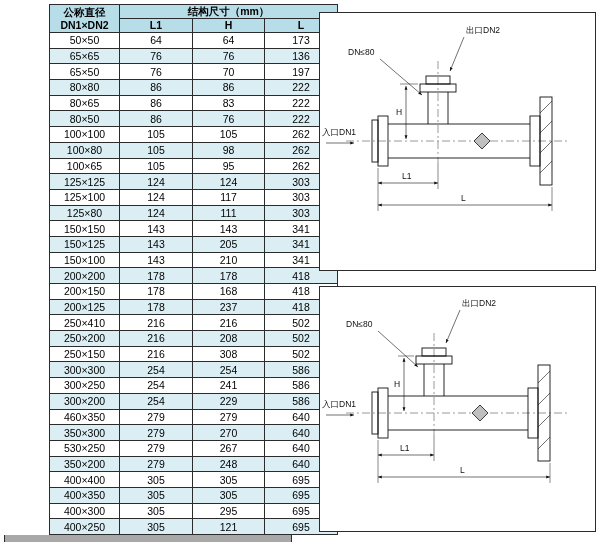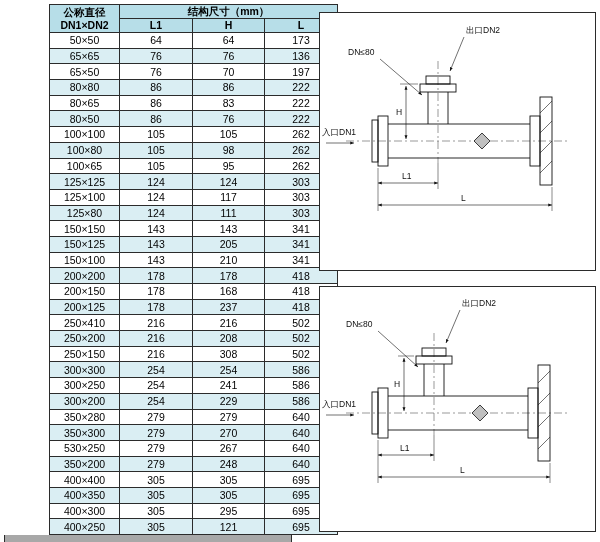--- a/index.html
+++ b/index.html
@@ -215,21 +215,21 @@
           <td>241</td>
           <td>586</td>
         </tr>
         <tr class="alt">
           <td>300×200</td>
           <td>254</td>
           <td>229</td>
           <td>586</td>
         </tr>
         <tr>
-          <td>350×280</td>
+          <td>460×350</td>
           <td>279</td>
           <td>279</td>
           <td>640</td>
         </tr>
         <tr class="alt">
           <td>350×300</td>
           <td>279</td>
           <td>270</td>
           <td>640</td>
         </tr>

